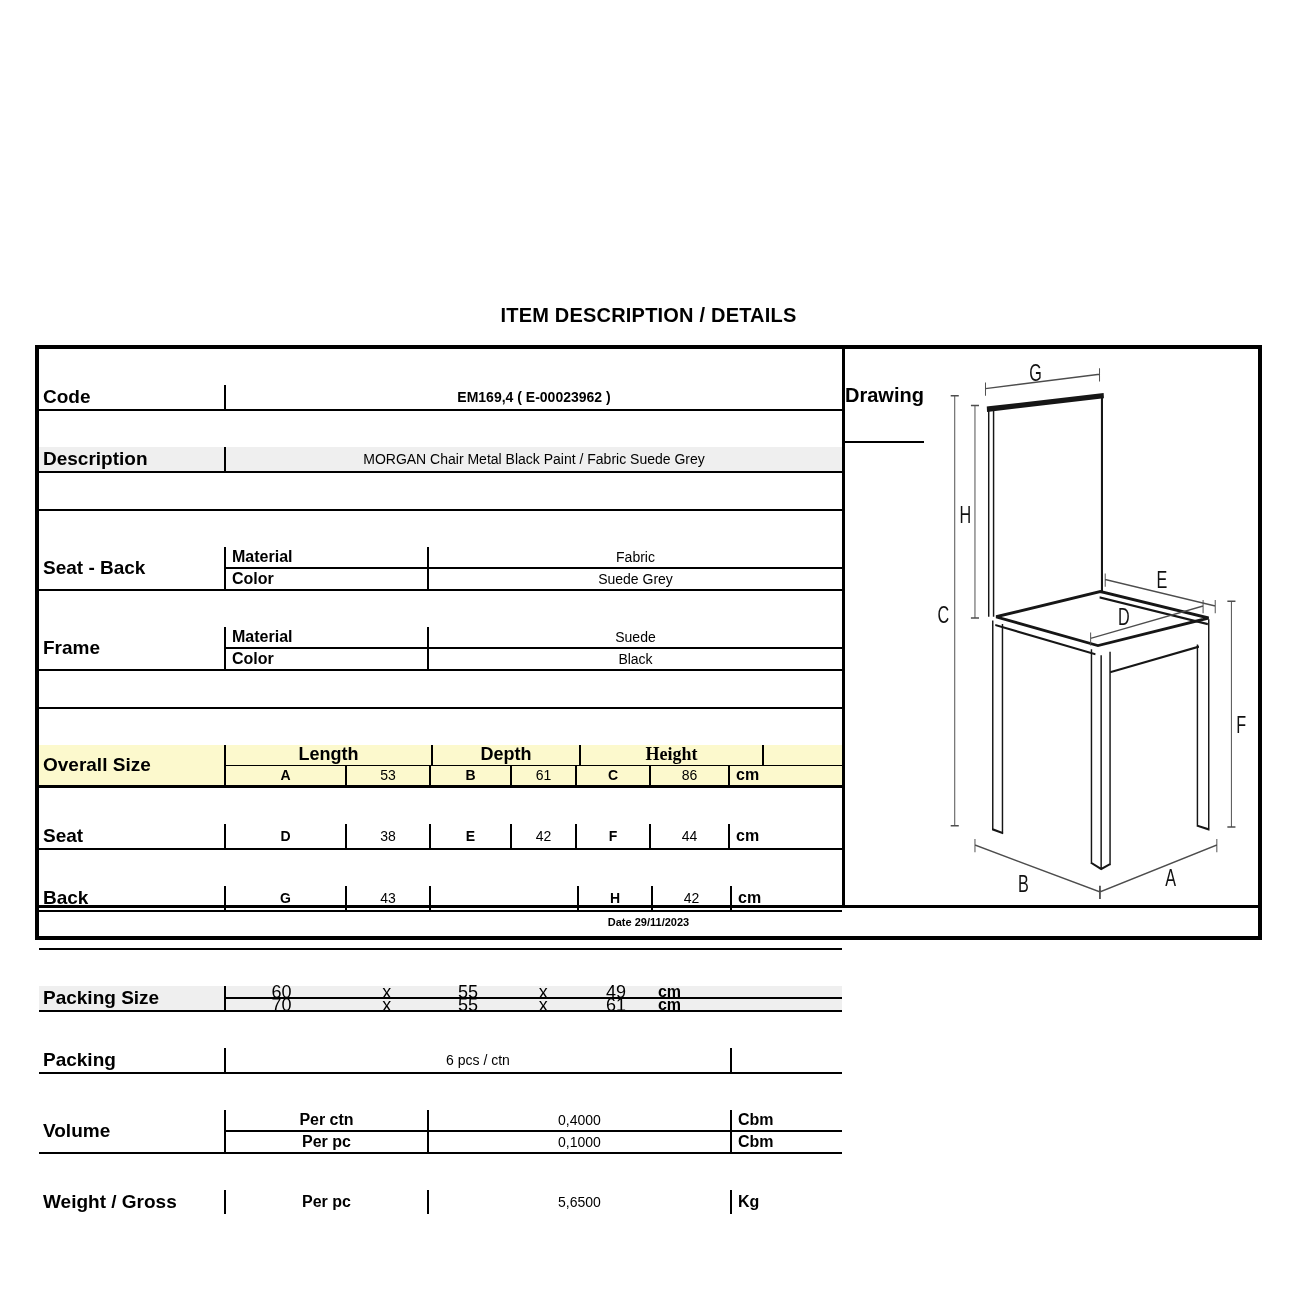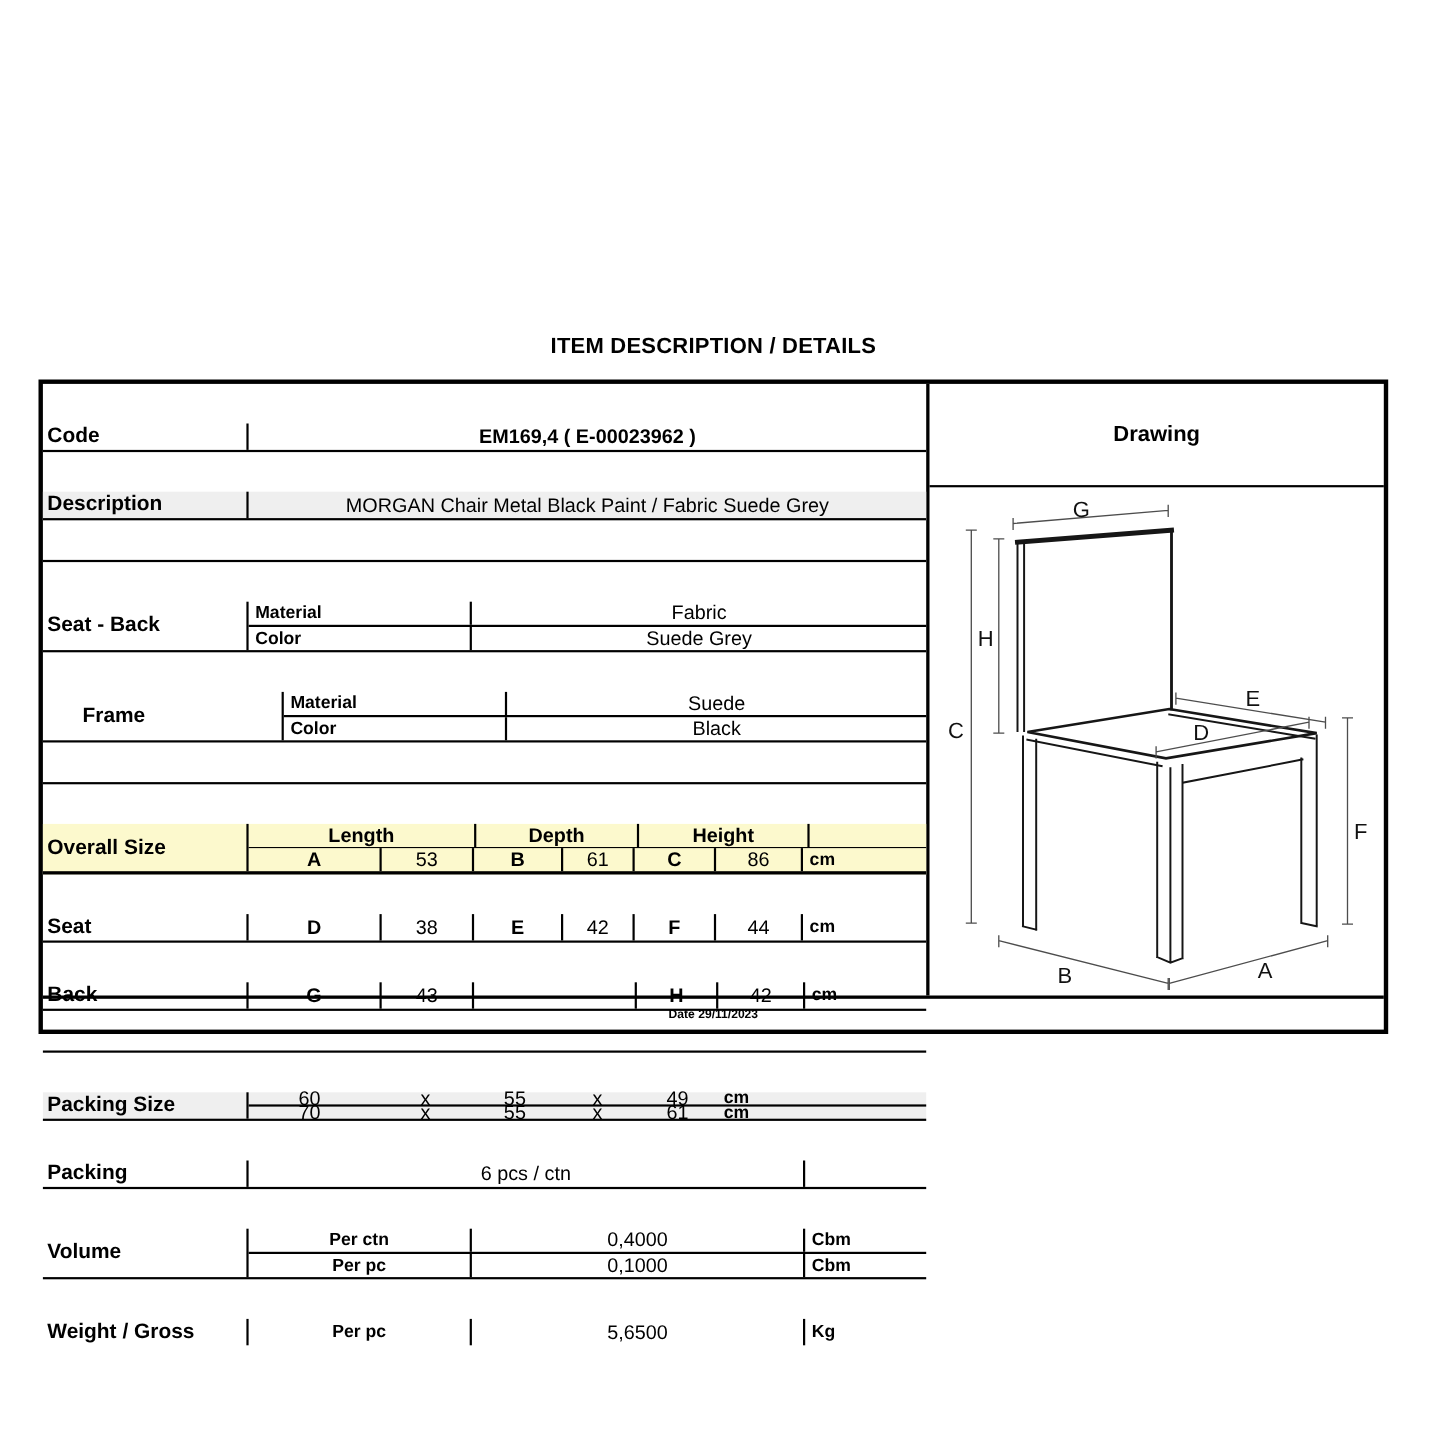--- a/index.html
+++ b/index.html
@@ -17,38 +17,38 @@
     text-align:center;font-weight:bold;font-size:20px;letter-spacing:.2px;
   }
   .tbl{
     position:absolute;left:35px;top:345px;width:1227px;height:595px;
     border:4px solid var(--border);box-sizing:border-box;
     display:flex;flex-direction:column;background:#fff;
   }
   .tbl *{box-sizing:border-box;}
   .main{display:flex;flex:1;min-height:0;}
   .left{width:806px;display:flex;flex-direction:column;border-right:3px solid var(--border);}
-  .right{flex:1;display:flex;flex-direction:column;min-width:0;}
+  .right{flex:1;display:flex;flex-direction:row;min-width:0;}
 
   .r{display:flex;border-bottom:2px solid var(--border);align-items:stretch;margin-top:36px;}
   .lab{
     width:185px;padding:1px 4px;font-weight:bold;font-size:19px;
     display:flex;align-items:center;
   }
   .cell{display:flex;align-items:center;}
   .ctr{justify-content:center;text-align:center;}
-  .v{font-size:18px;}
+  .v{font-size:14px;}
   .b{font-weight:bold;}
   .bl2{border-left:2px solid var(--border);}
 
   .r-code{height:40px;}
   .r-desc{height:50px;background:var(--shade);}
   .r-sp1{height:15px;}
   .r-sb{height:67px;}
-  .r-fr{height:66px;padding-left:32px;}
+  .r-fr{height:66px;}
   .r-sp2{height:15px;}
   .r-size{height:56px;background:var(--yellow);border-bottom-width:3px;}
   .r-seat{height:26px;}
   .r-back{height:27px;}
   .r-sp3{height:19px;}
   .r-pk{height:52px;background:var(--shade);}
   .r-packing{height:26px;}
   .r-vol{height:61px;}
   .r-wt{flex:1;border-bottom:none;}
   .r-date{height:31px;border-top:3px solid var(--border);display:flex;align-items:center;justify-content:center;font-weight:bold;font-size:11px;}
@@ -64,21 +64,21 @@
   .c-a{width:119px;}
   .c-av{width:84px;}
   .c-b{width:81px;}
   .c-bv{width:65px;}
   .c-c{width:74px;}
   .c-cv{width:79px;}
   .c-merge{width:148px;}
   .c-u{flex:1;font-weight:bold;font-size:16px;padding-left:6px;justify-content:flex-start;}
   .h1{width:205px;}
   .h2{width:148px;}
-  .h3{width:155px;}
+  .h3{width:183px;font-family:Liberation Serif, serif;}
   .h4{flex:1;}
   .hd{font-weight:bold;font-size:18px;}
 
   .pkrow{flex:1;position:relative;}
   .pk{position:absolute;top:50%;transform:translate(-50%,-50%);font-size:18px;}
   .pk-u{font-size:16px;font-weight:bold;}
   .p0{left:9.0%;} .p1{left:26.1%;} .p2{left:39.3%;} .p3{left:51.5%;} .p4{left:63.3%;} .p5{left:72.0%;}
 
   .u-cell{width:112px;border-left:2px solid var(--border);font-weight:bold;font-size:16px;
           padding-left:6px;display:flex;align-items:center;}

